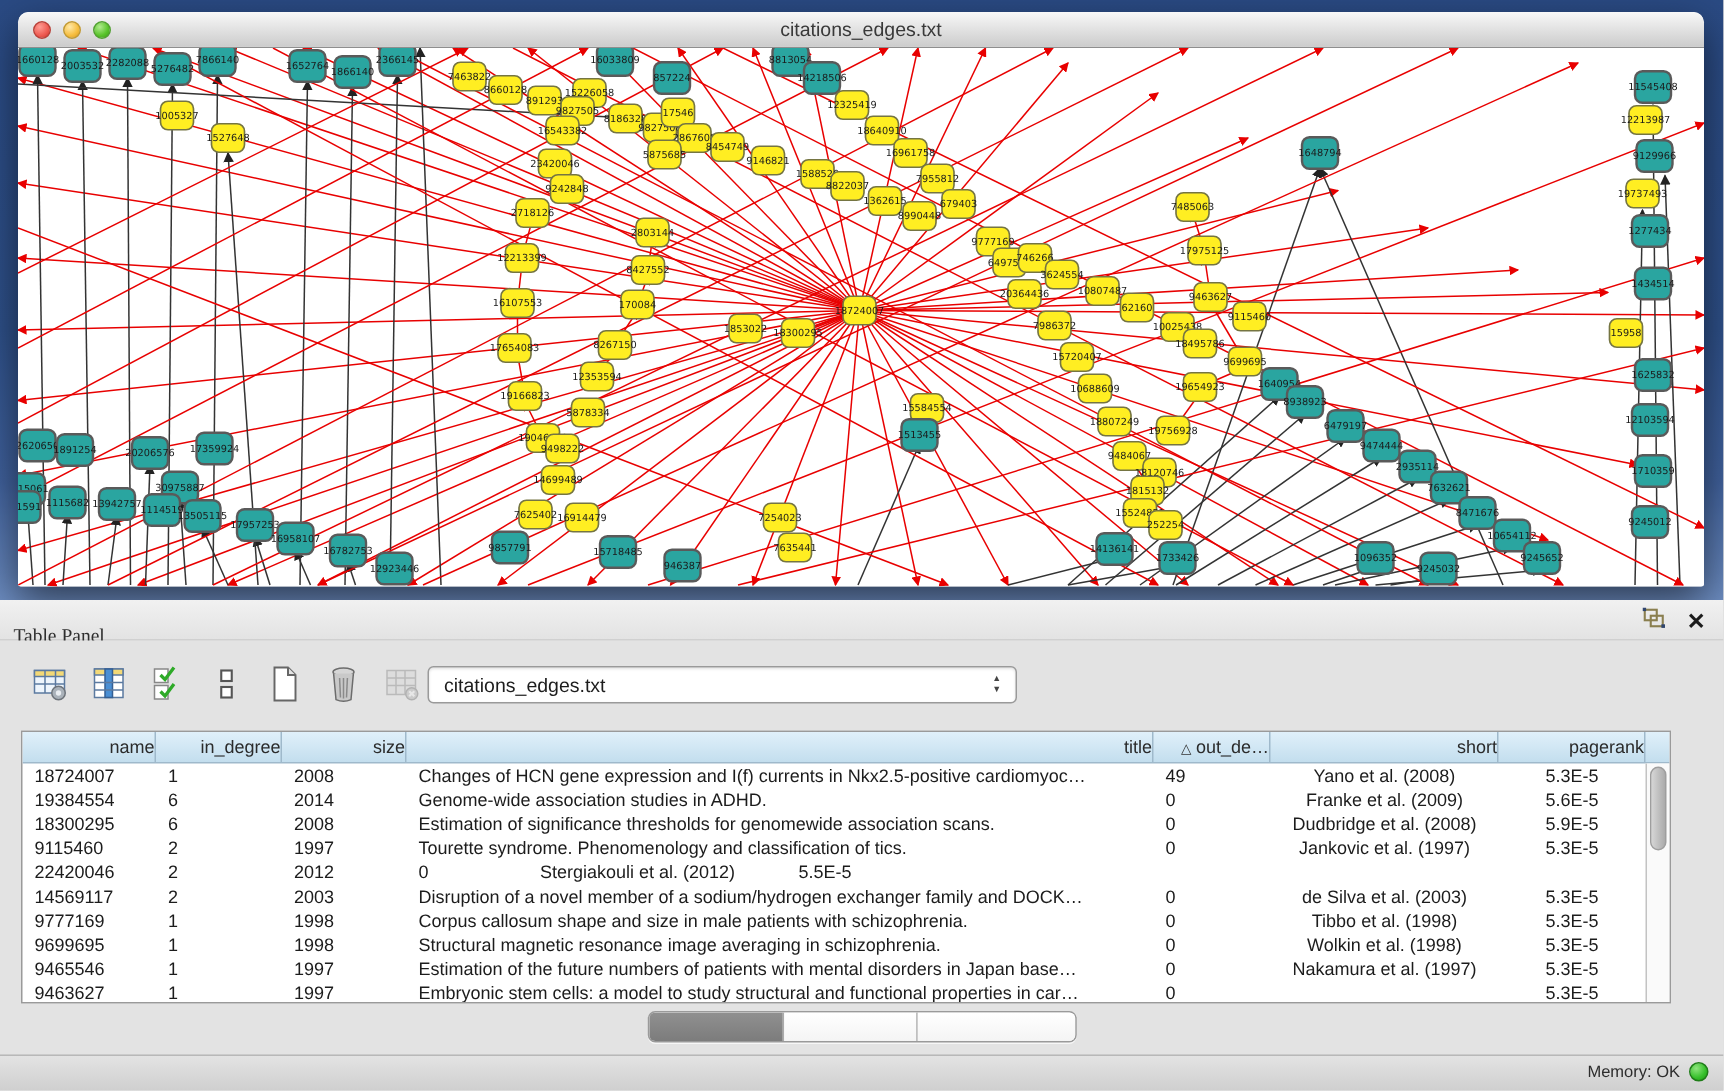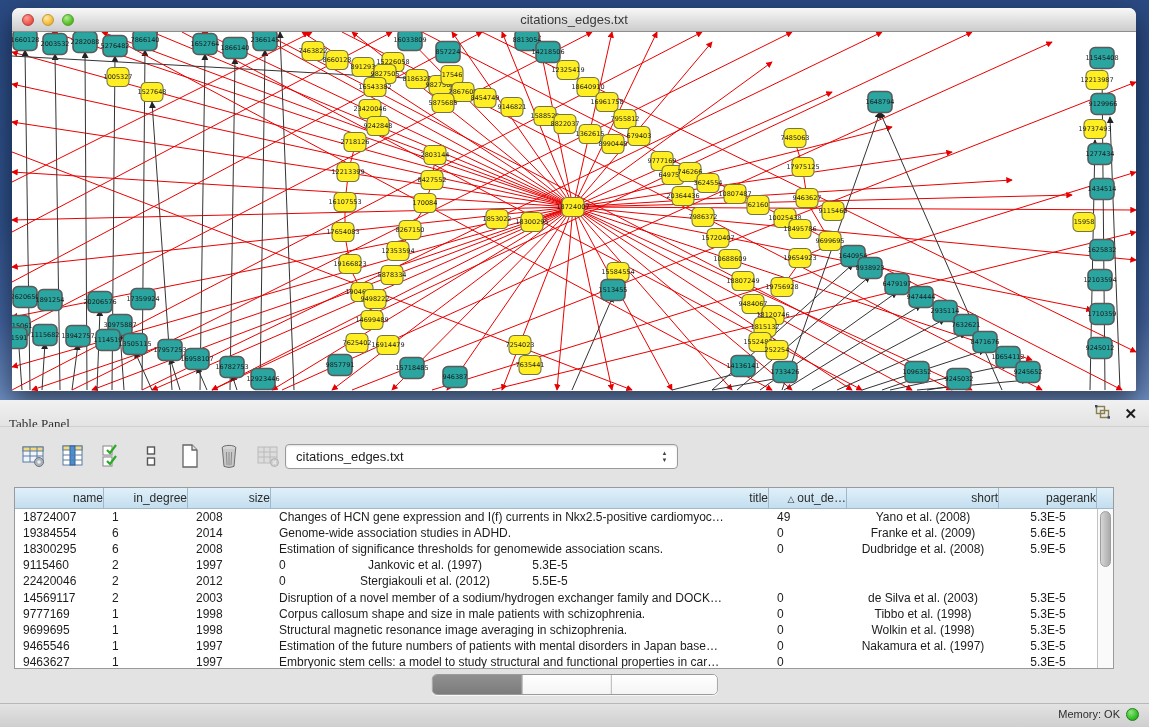--- a/index.html
+++ b/index.html
@@ -57,21 +57,21 @@
 
   .seg-tabs { position:absolute; left:50%; transform:translateX(-50%); top:247px; height:21px; display:flex;
     border:1px solid #9a9a9a; border-radius:5px; overflow:hidden; background:#fff; box-shadow:0 1px 0 rgba(255,255,255,.7); }
   .seg { font-size:12.5px; line-height:19px; padding:16px 13px; color:#1a1a1a;
     background:linear-gradient(#ffffff,#ededed); border-right:1px solid #aaaaaa;text-align:center; }
   .seg:last-child { border-right:none; }
   .seg.selected { background:linear-gradient(#909090,#6e6e6e); color:#f2f2f2; }
 
   .statusbar { position:absolute; left:0; top:703px; width:1149px; height:24px;
     background:linear-gradient(#e3e3e3,#cfcfcf); border-top:1px solid #b8b8b8; }
-  .mem { position:absolute; right:10px; top:4px; display:flex; align-items:flex-start; gap:6px; }
+  .mem { position:absolute; right:10px; top:4px; display:flex; align-items:center; gap:6px; }
   .mem-label { font-size:11px; color:#2d2d2d; }
   .mem-dot { width:13px; height:13px; border-radius:50%; border:1px solid #1f7d18;
     background:radial-gradient(circle at 35% 30%, #8fe57e, #35bf2a 60%, #229618); }
 </style>
 </head>
 <body>
 
 <div class="stage">
 
   <div class="network-area">
@@ -613,20 +613,21 @@
             <div class="td" style="width: 83px;">2008</div>
             <div class="td" style="width: 498px;">Estimation of significance thresholds for genomewide association scans.</div>
             <div class="td" style="width: 78px;">0</div>
             <div class="td center" style="width: 152px;">Dudbridge et al. (2008)</div>
             <div class="td center" style="width: 98px;">5.9E-5</div>
           </div>
           <div class="trow">
             <div class="td" style="width: 89px;">9115460</div>
             <div class="td" style="width: 84px;">2</div>
             <div class="td" style="width: 83px;">1997</div>
+            <div class="td" style="width: 498px;">Tourette syndrome. Phenomenology and classification of tics.</div>
             <div class="td" style="width: 78px;">0</div>
             <div class="td center" style="width: 152px;">Jankovic et al. (1997)</div>
             <div class="td center" style="width: 98px;">5.3E-5</div>
           </div>
           <div class="trow">
             <div class="td" style="width: 89px;">22420046</div>
             <div class="td" style="width: 84px;">2</div>
             <div class="td" style="width: 83px;">2012</div>
             <div class="td" style="width: 78px;">0</div>
             <div class="td center" style="width: 152px;">Stergiakouli et al. (2012)</div>

